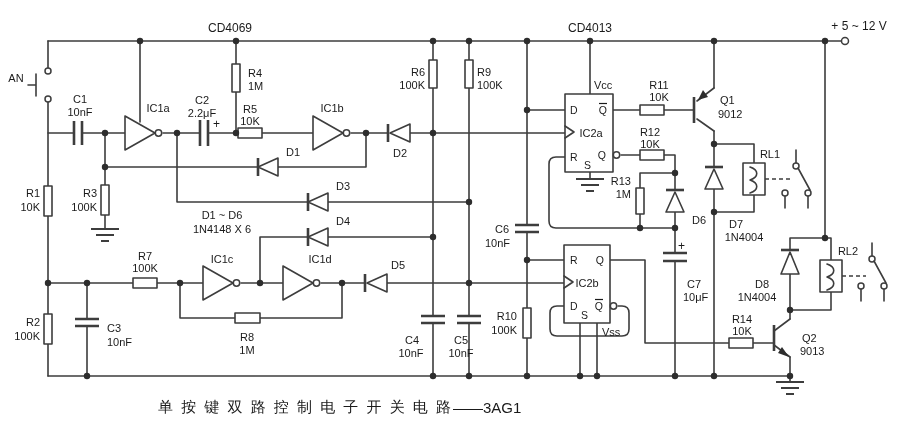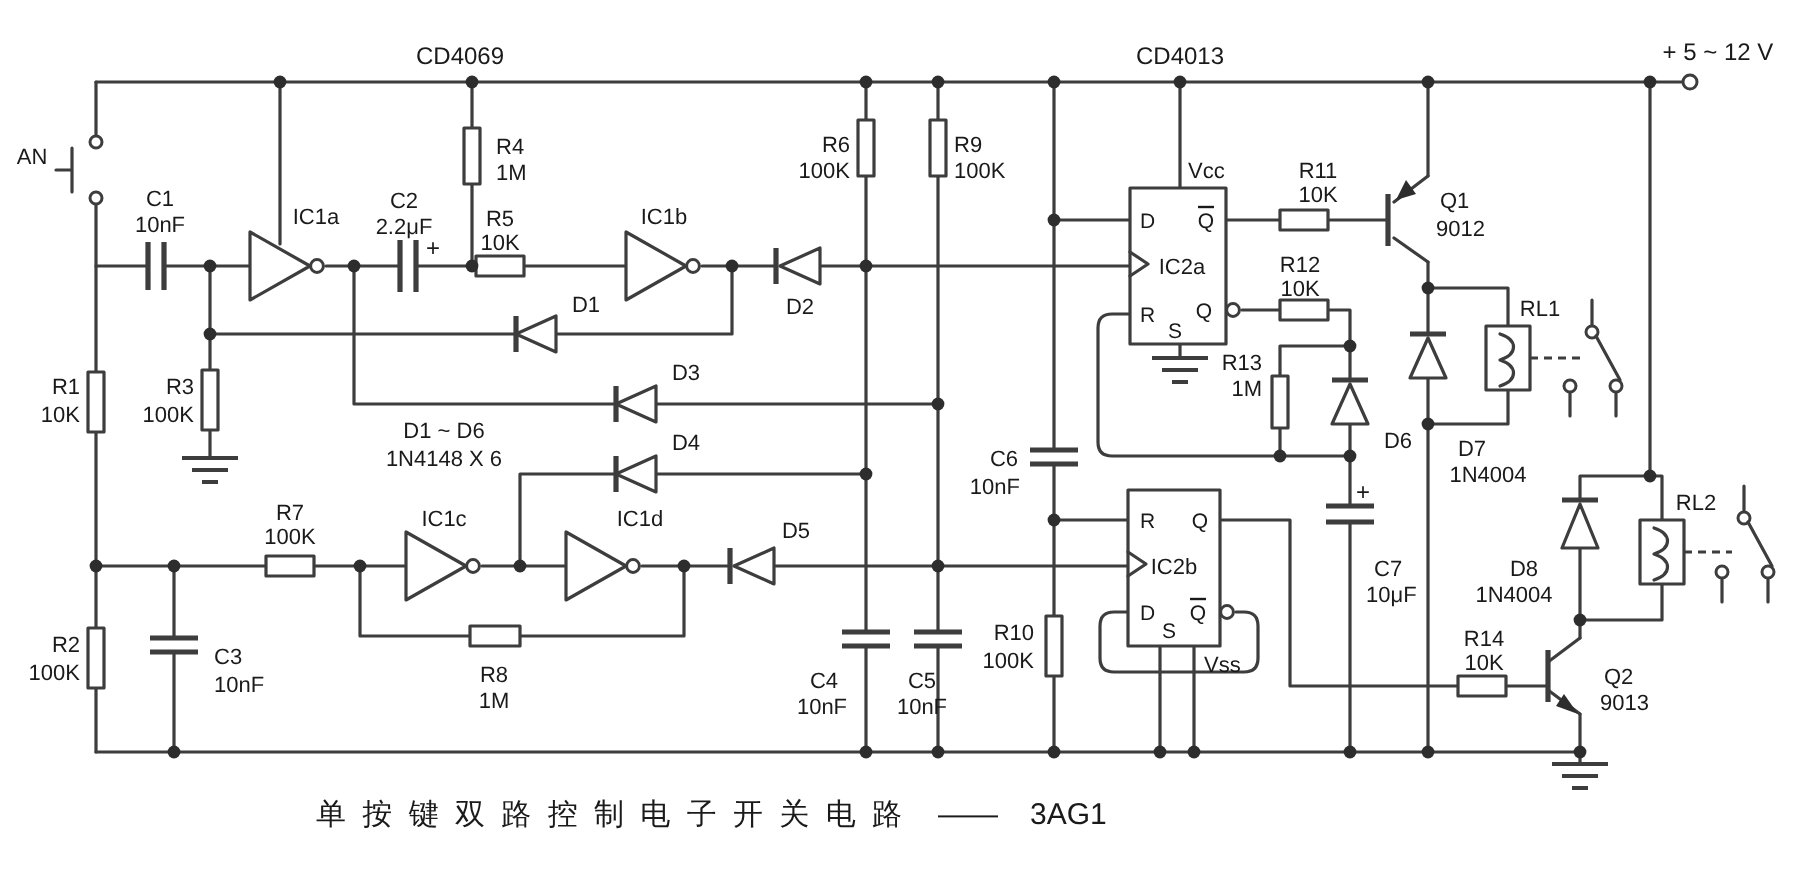--- a/index.html
+++ b/index.html
@@ -11,21 +11,21 @@
   .gb {fill:none;stroke:#3d3d3d;stroke-width:1.9;stroke-linecap:butt;}
   .b  {fill:#ffffff;stroke:#3d3d3d;stroke-width:1.6;stroke-linejoin:round;}
   .d  {fill:#2d2d2d;stroke:none;}
   .o  {fill:#ffffff;stroke:#3d3d3d;stroke-width:1.5;}
   .ds {fill:none;stroke:#3d3d3d;stroke-width:1.4;stroke-dasharray:4 3;}
   .ol {stroke:#1a1a1a;stroke-width:1.2;}
   text{fill:#1a1a1a;font-family:"Liberation Sans",sans-serif;}
   .t11{font-size:11px;} .t10{font-size:10.5px;} .t12{font-size:12px;}
   .mid{text-anchor:middle;} .end{text-anchor:end;}
   .caption{position:absolute;left:158px;top:398px;width:500px;display:flex;align-items:center;
-           gap:16px;font-size:15px;color:#1a1a1a;white-space:nowrap;}
+           font-size:15px;color:#1a1a1a;white-space:nowrap;}
   .caption .zh{letter-spacing:2px;}
 </style>
 </head>
 <body>
 
 <div class="stage">
 <svg width="900" height="442" viewBox="0 0 900 442">
 
   <g>
     <path class="w" d="M48,41 H841"></path>

